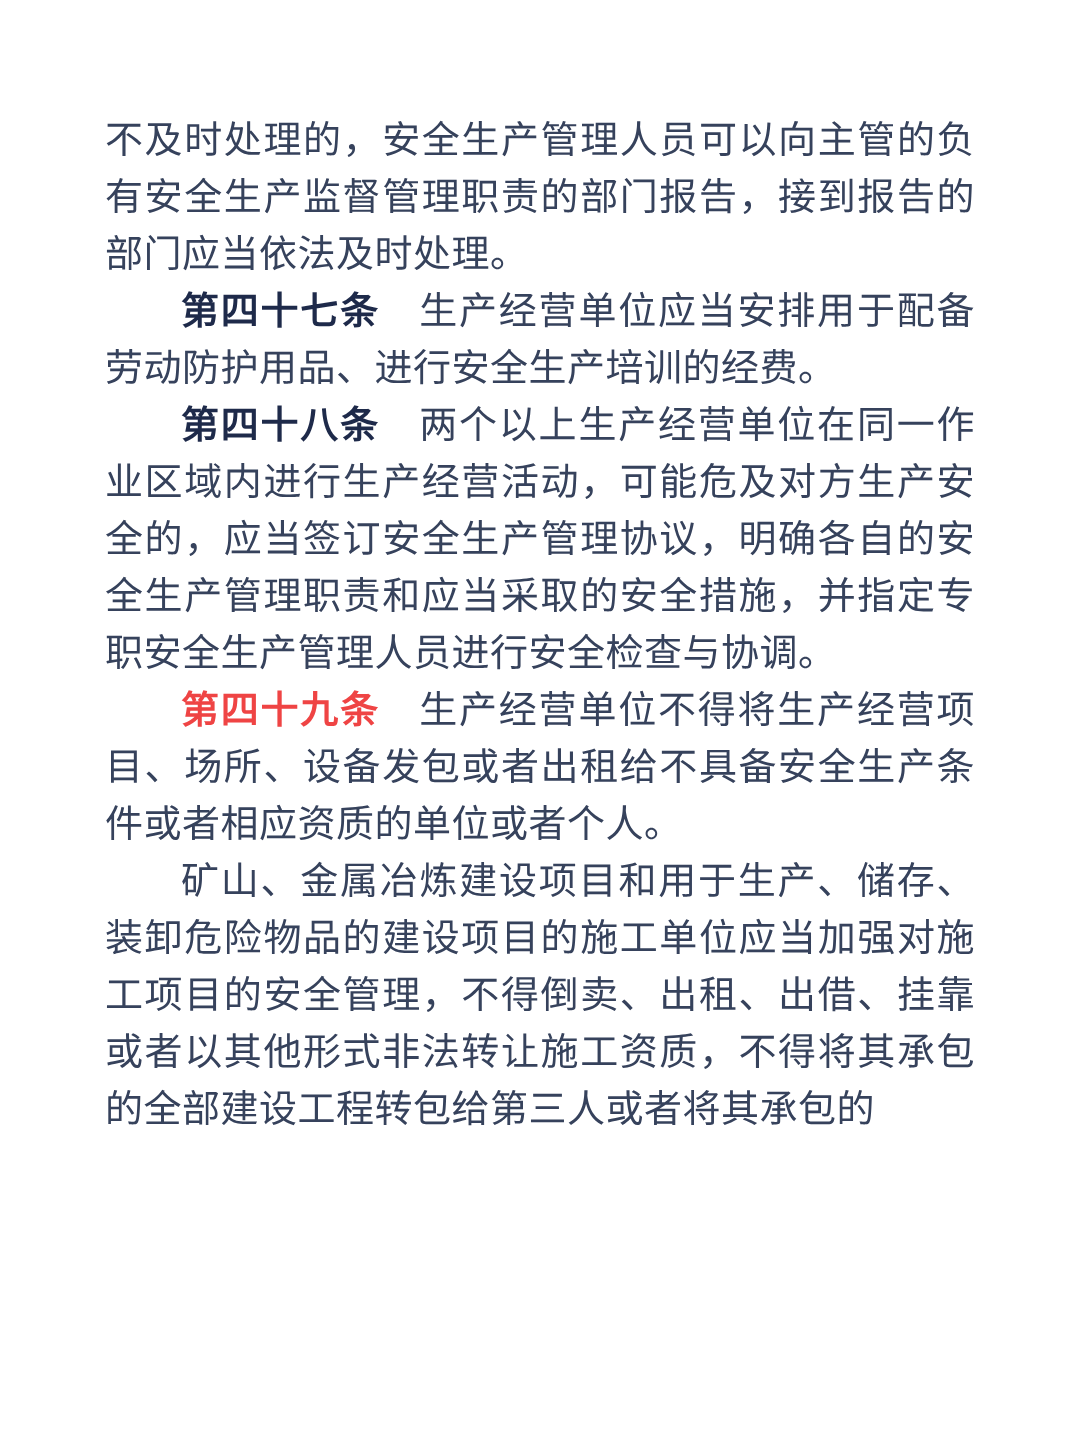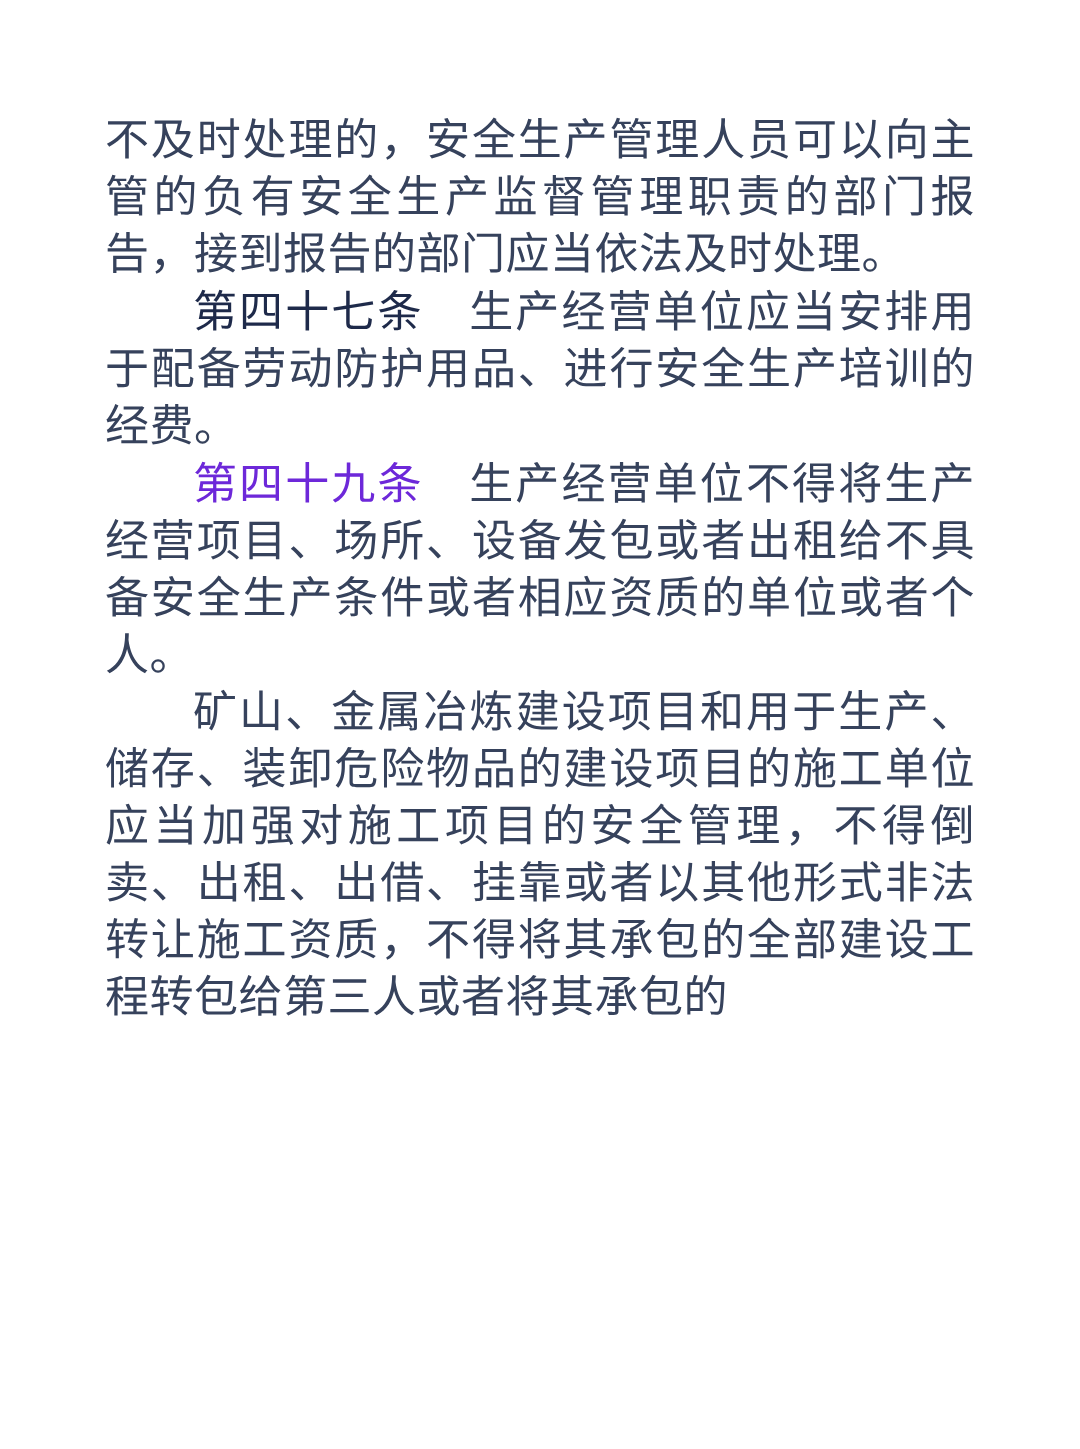--- a/index.html
+++ b/index.html
@@ -13,43 +13,44 @@
     height: 1449px;
     box-sizing: border-box;
     padding: 112px 105px 0 105px;
     background: #ffffff;
     overflow: hidden;
   }
   .doc-body p.para {
     margin: 0;
     padding: 0;
     font-family: "Liberation Serif", "DejaVu Serif", serif;
-    font-size: 44px;
+    font-size: 38px;
     line-height: 57px;
     color: #36425c;
     text-align: justify;
     text-justify: inter-character;
     letter-spacing: 0.5px;
   }
   .doc-body p.para.indent {
     text-indent: 2em;
   }
   .doc-body .lead {
     font-family: "Liberation Sans", "DejaVu Sans", sans-serif;
-    font-weight: normal;
+    font-weight: bold;
     color: #1e2a4a;
   }
   .doc-body .lead-gap {
     display: inline-block;
     width: 1em;
   }
 </style>
 </head>
 <body>
 
 <div class="page">
   <div class="doc-body" id="doc-body" style="color: rgb(54, 66, 92);">
       <p class="para">不及时处理的，安全生产管理人员可以向主管的负有安全生产监督管理职责的部门报告，接到报告的部门应当依法及时处理。</p>
       <p class="para indent"><span class="lead" style="color: rgb(30, 42, 74);">第四十七条</span><span class="lead-gap"></span>生产经营单位应当安排用于配备劳动防护用品、进行安全生产培训的经费。</p>
-      <p class="para indent"><span class="lead" style="color: #6d28d9;">第四十九条</span><span class="lead-gap"></span>生产经营单位不得将生产经营项目、场所、设备发包或者出租给不具备安全生产条件或者相应资质的单位或者个人。</p>
+      <p class="para indent"><span class="lead" style="color: rgb(30, 42, 74);">第四十八条</span><span class="lead-gap"></span>两个以上生产经营单位在同一作业区域内进行生产经营活动，可能危及对方生产安全的，应当签订安全生产管理协议，明确各自的安全生产管理职责和应当采取的安全措施，并指定专职安全生产管理人员进行安全检查与协调。</p>
+      <p class="para indent"><span class="lead" style="color: #ef4444;">第四十九条</span><span class="lead-gap"></span>生产经营单位不得将生产经营项目、场所、设备发包或者出租给不具备安全生产条件或者相应资质的单位或者个人。</p>
       <p class="para indent">矿山、金属冶炼建设项目和用于生产、储存、装卸危险物品的建设项目的施工单位应当加强对施工项目的安全管理，不得倒卖、出租、出借、挂靠或者以其他形式非法转让施工资质，不得将其承包的全部建设工程转包给第三人或者将其承包的</p>
     </div>
 </div>
 
 </body></html>

